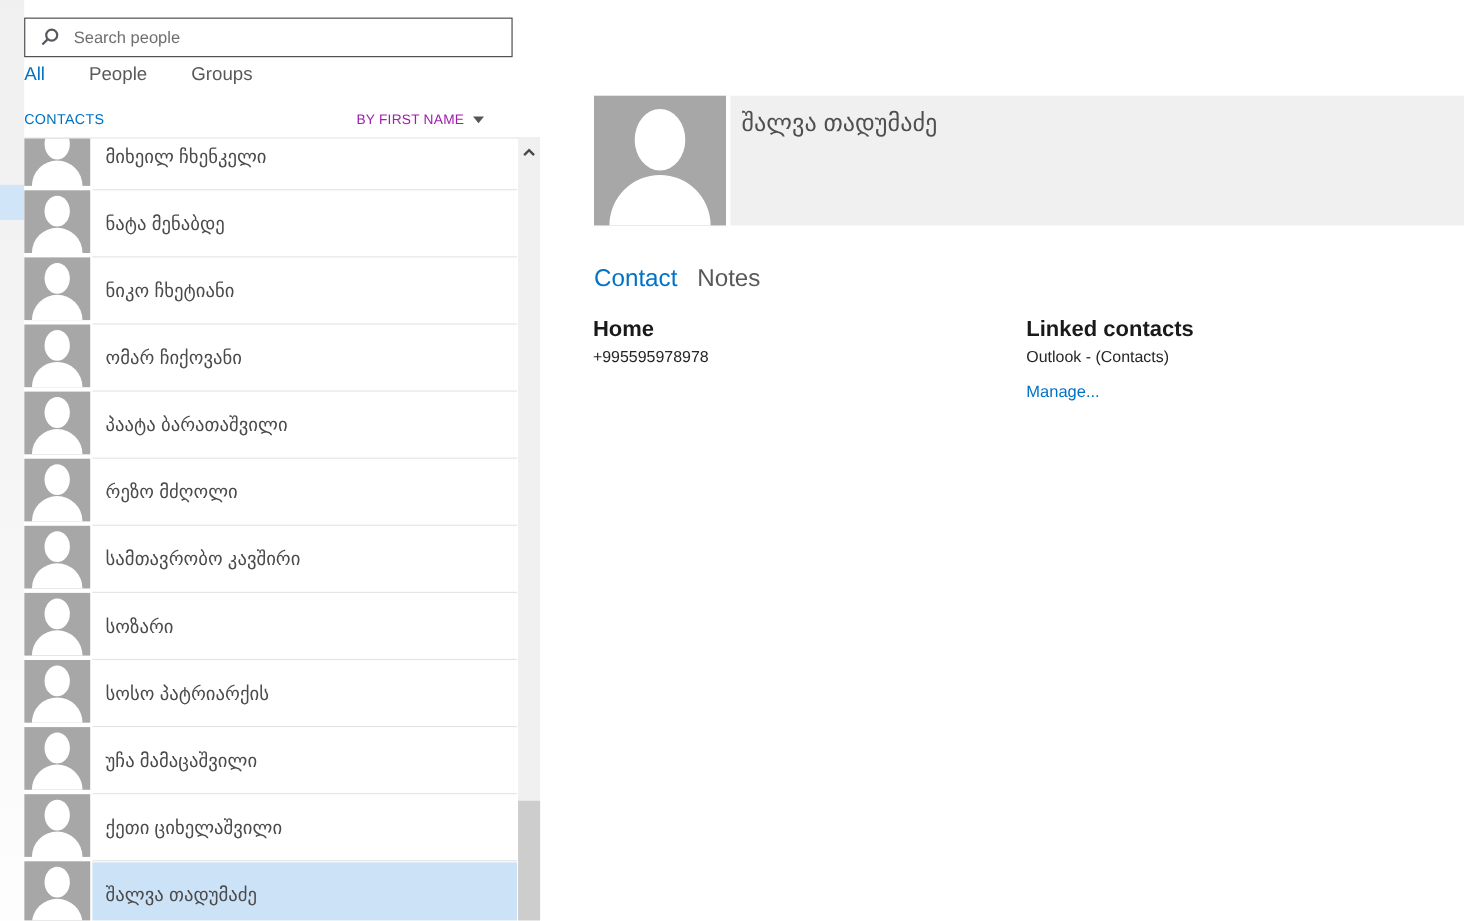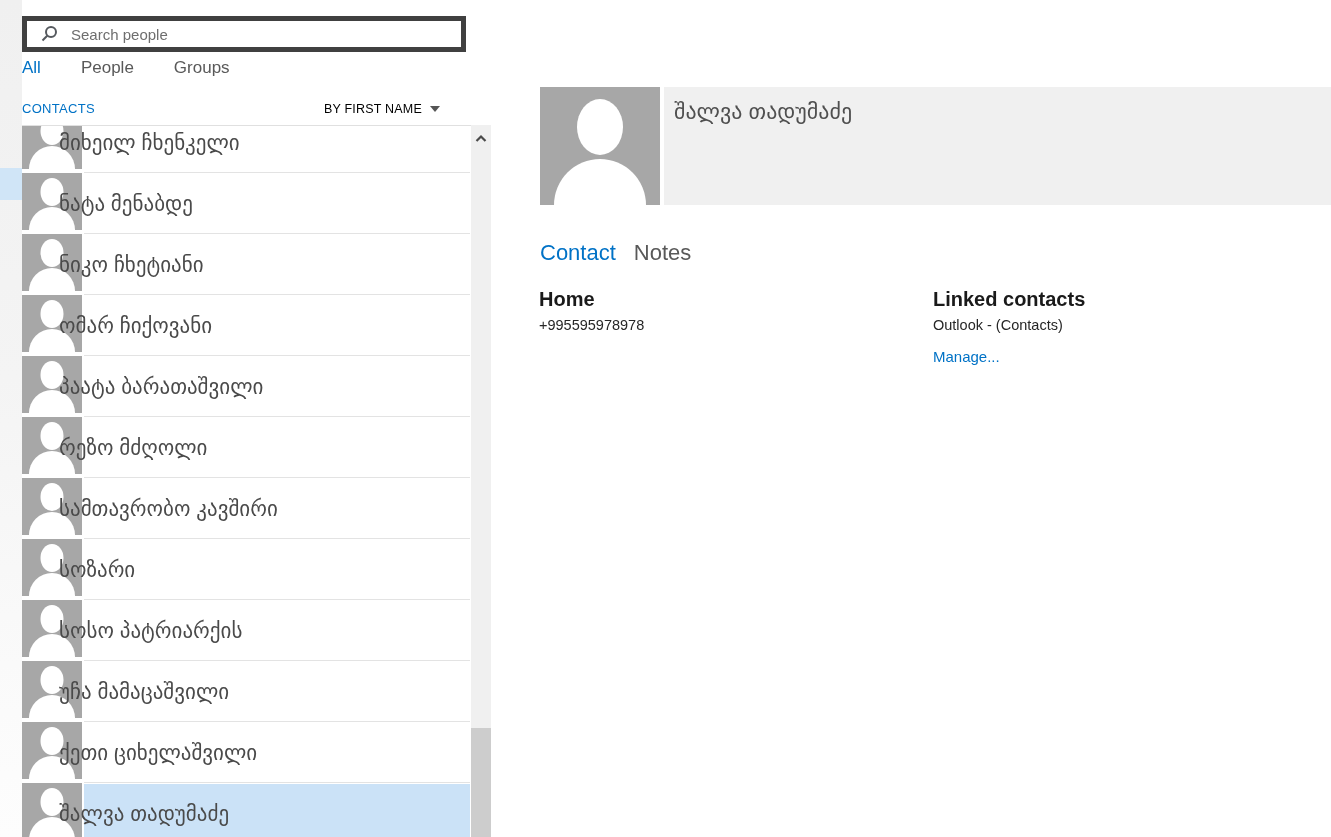--- a/index.html
+++ b/index.html
@@ -8,49 +8,49 @@
     background:#ffffff; font-family:"Liberation Sans","DejaVu Sans",sans-serif;
     -webkit-font-smoothing:antialiased;
   }
   
   .left-gutter{position:absolute;left:0;top:0;width:22px;height:100%;
     background:linear-gradient(180deg,#f0f0f0 0%,#f4f4f4 45%,#fbfbfb 85%,#fdfdfd 100%);}
   .nav-fragment{position:absolute;left:0;top:168px;width:22px;height:32px;background:#d0e5f7;}
 
   
   .search-box{position:absolute;left:22px;top:16px;width:444px;height:36px;box-sizing:border-box;
-    border:5px solid #404040;background:#fff;display:flex;align-items:center;padding-left:13px;}
+    border:1px solid #404040;background:#fff;display:flex;align-items:center;padding-left:13px;}
   .search-icon{flex:0 0 auto;margin-right:13px;display:block;}
   .search-input{border:none;outline:none;flex:1;font-family:inherit;font-size:15px;color:#333;background:transparent;padding:0;}
   .search-input::placeholder{color:#6e6e6e;opacity:1;}
 
   
   .filter-tabs{position:absolute;left:22px;top:58px;display:flex;gap:40px;font-size:17px;}
   .filter-tabs .tab{color:#595959;cursor:pointer;}
   .filter-tabs .tab.active{color:#0072c6;}
 
   
   .list-header{position:absolute;left:22px;top:101px;width:448px;box-sizing:border-box;
     display:flex;justify-content:space-between;align-items:center;padding-right:30px;}
   .list-title{font-size:13px;color:#0072c6;letter-spacing:.3px;}
-  .sort-control{display:flex;align-items:center;font-size:12.5px;color:#000000;cursor:pointer;letter-spacing:.2px;}
+  .sort-control{display:flex;align-items:center;font-size:12.5px;color:#a21caf;cursor:pointer;letter-spacing:.2px;}
   .tri{width:0;height:0;margin-left:8px;border-left:5px solid transparent;border-right:5px solid transparent;border-top:6px solid #555;}
   .header-line{position:absolute;left:22px;top:125px;width:469px;height:1px;background:#e0e0e0;}
 
   
   .list-viewport{position:absolute;left:22px;top:126px;width:448px;height:711px;overflow:hidden;background:#fff;}
   .rows{margin-top:-14px;}
   .row{position:relative;height:61px;cursor:pointer;}
   .row .hl{display:none;}
   .row.selected .hl{display:block;position:absolute;left:62px;right:0;top:1px;bottom:0;background:#cbe2f7;}
   .avatar{position:absolute;left:0;top:0;width:60px;height:57px;background:#a7a7a7;overflow:hidden;}
   .person{position:absolute;inset:0;display:block;}
   .person::before{content:"";position:absolute;left:50%;transform:translateX(-50%);top:5px;width:23px;height:28px;border-radius:50%;background:#fff;}
   .person::after{content:"";position:absolute;left:50%;transform:translateX(-50%);bottom:-2px;width:46px;height:25px;background:#fff;border-radius:23px 23px 0 0;}
-  .row .name{position:relative;display:block;padding-left:37px;line-height:61px;font-size:21px;color:#4a4a4a;white-space:nowrap;}
+  .row .name{position:relative;display:block;padding-left:74px;line-height:61px;font-size:17px;color:#4a4a4a;white-space:nowrap;}
   .row .sep{position:absolute;left:62px;right:0;bottom:0;height:1px;background:#e3e3e3;}
 
   
   .scrollbar{position:absolute;left:471px;top:125px;width:20px;height:712px;background:#f0f0f0;}
   .up-arrow{position:absolute;left:4px;top:9px;display:block;cursor:pointer;}
   .thumb{position:absolute;left:0;top:603px;width:20px;height:109px;background:#cdcdcd;cursor:pointer;}
 
   
   .detail-band{position:absolute;left:664px;top:87px;width:667px;height:118px;background:#f0f0f0;}
   .detail-name{position:absolute;left:10px;top:12px;font-size:22px;color:#4f4f4f;white-space:nowrap;}

